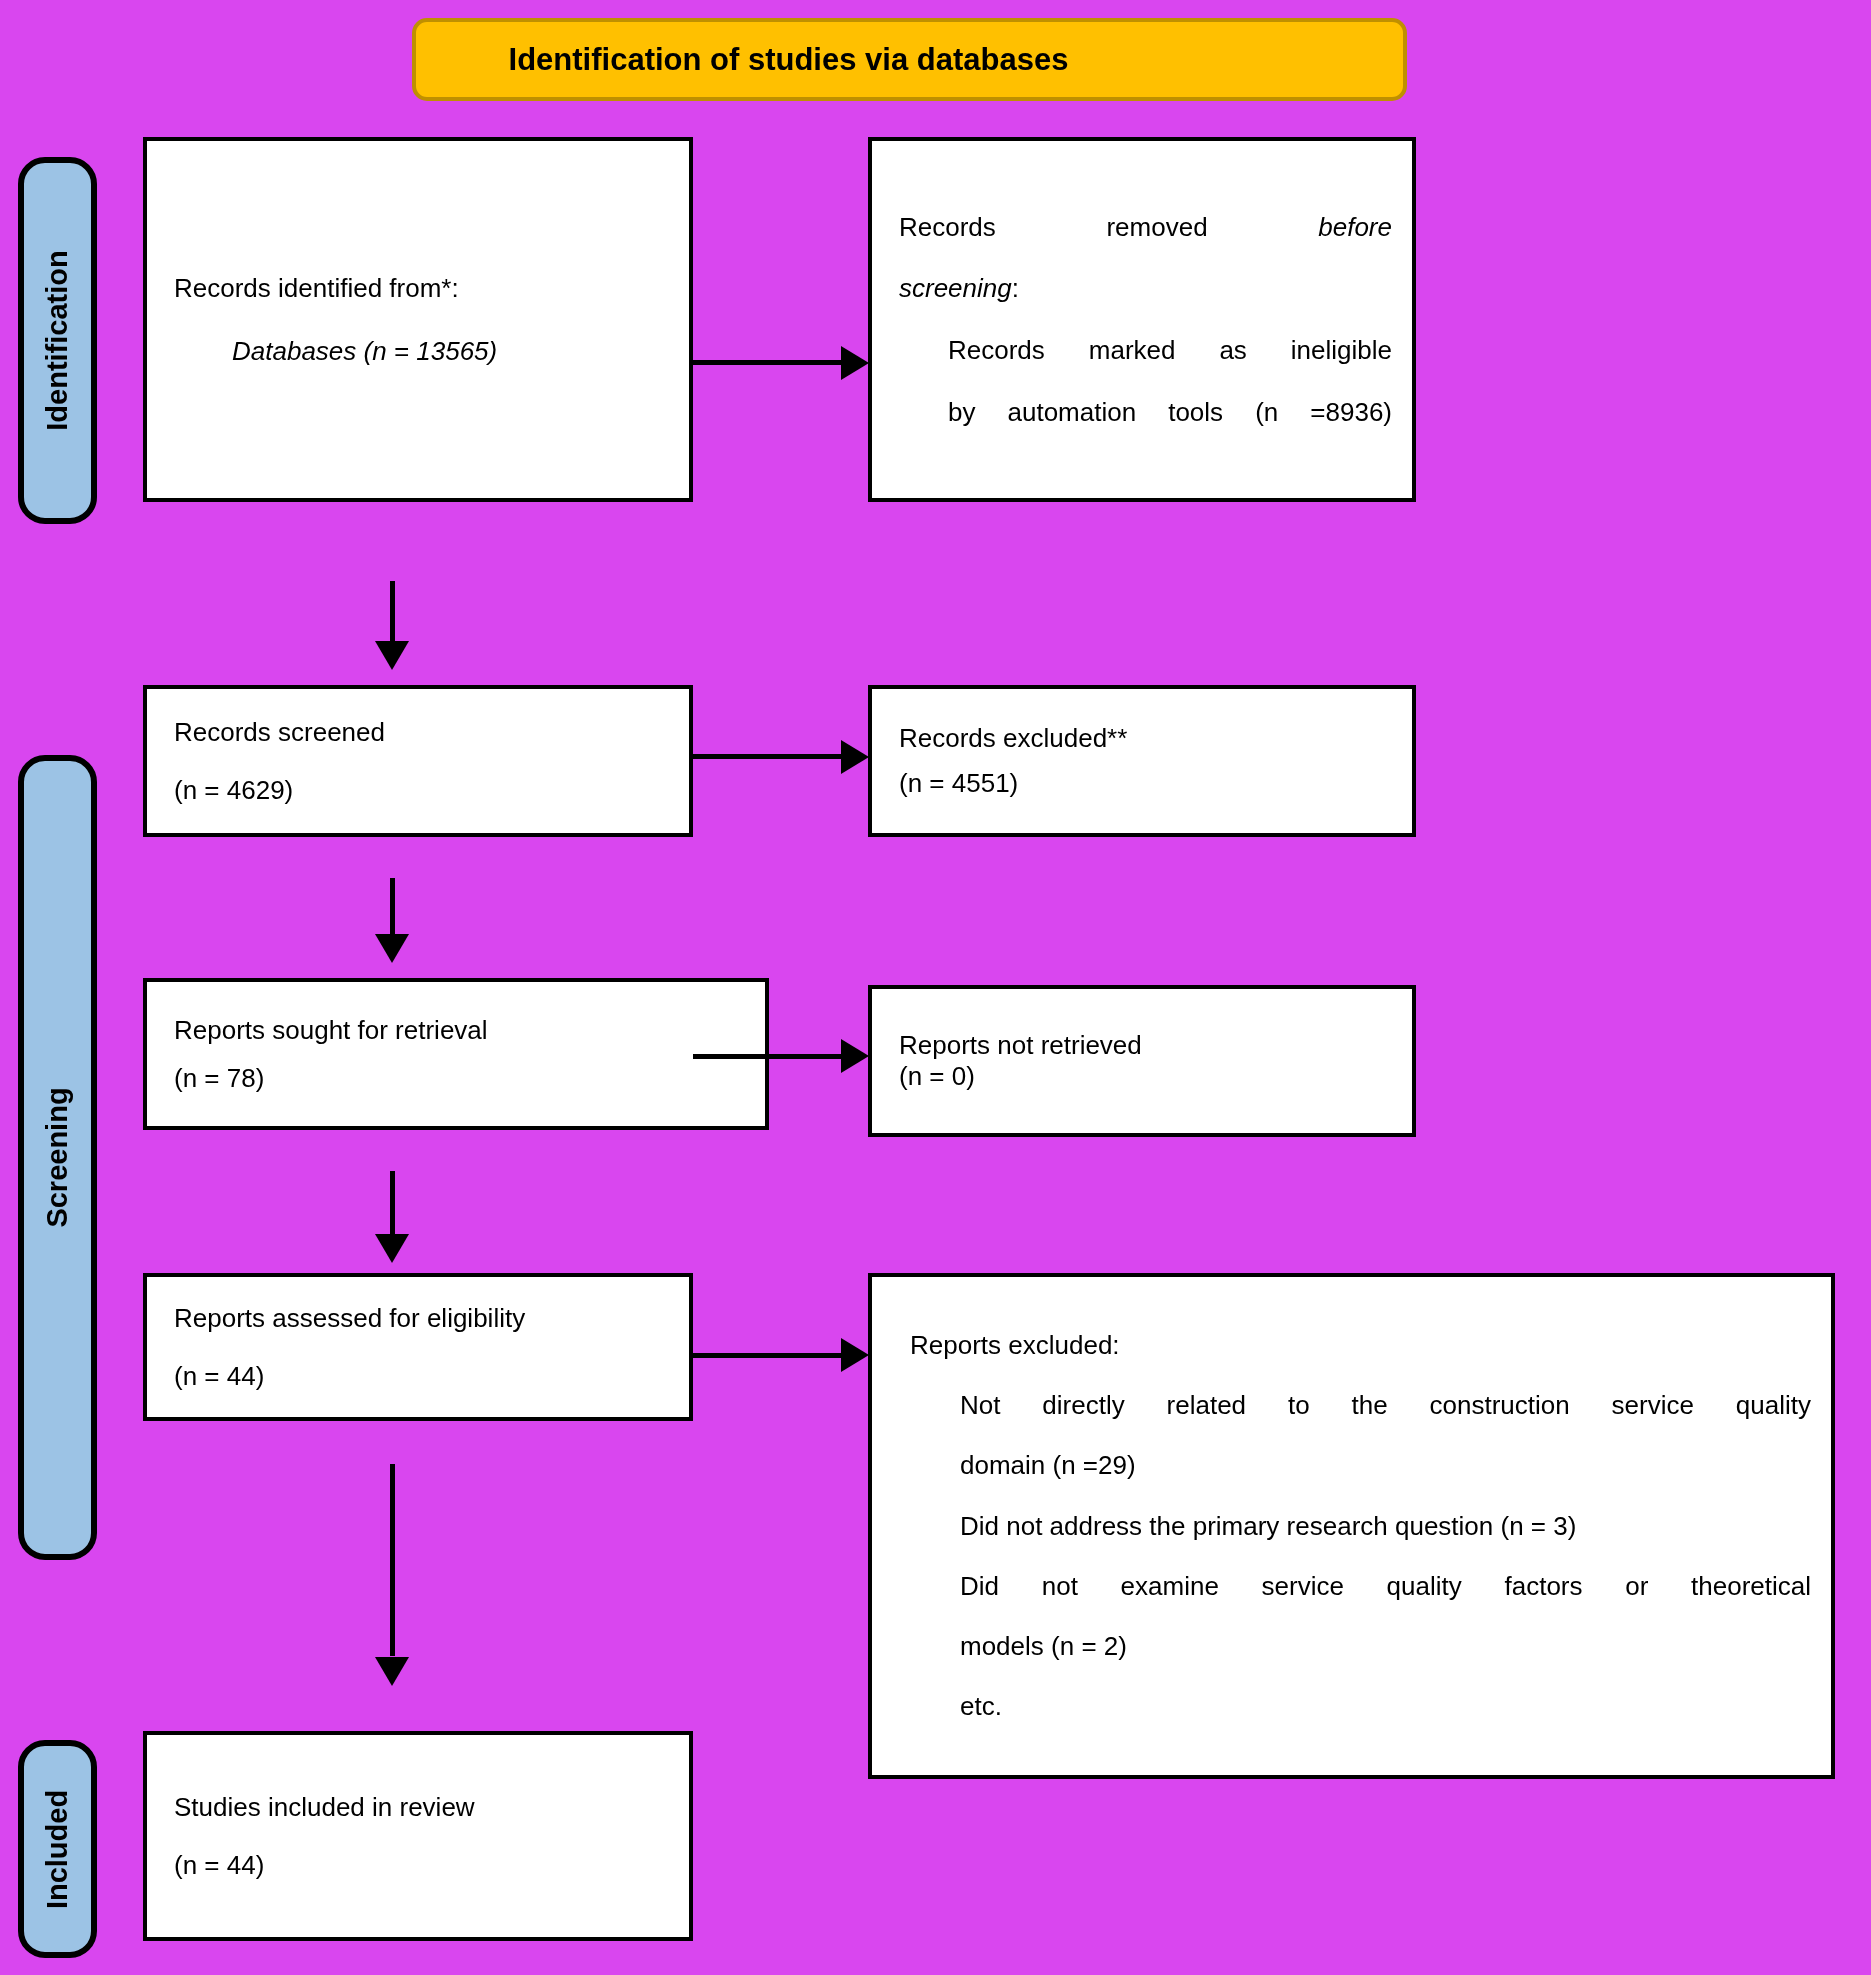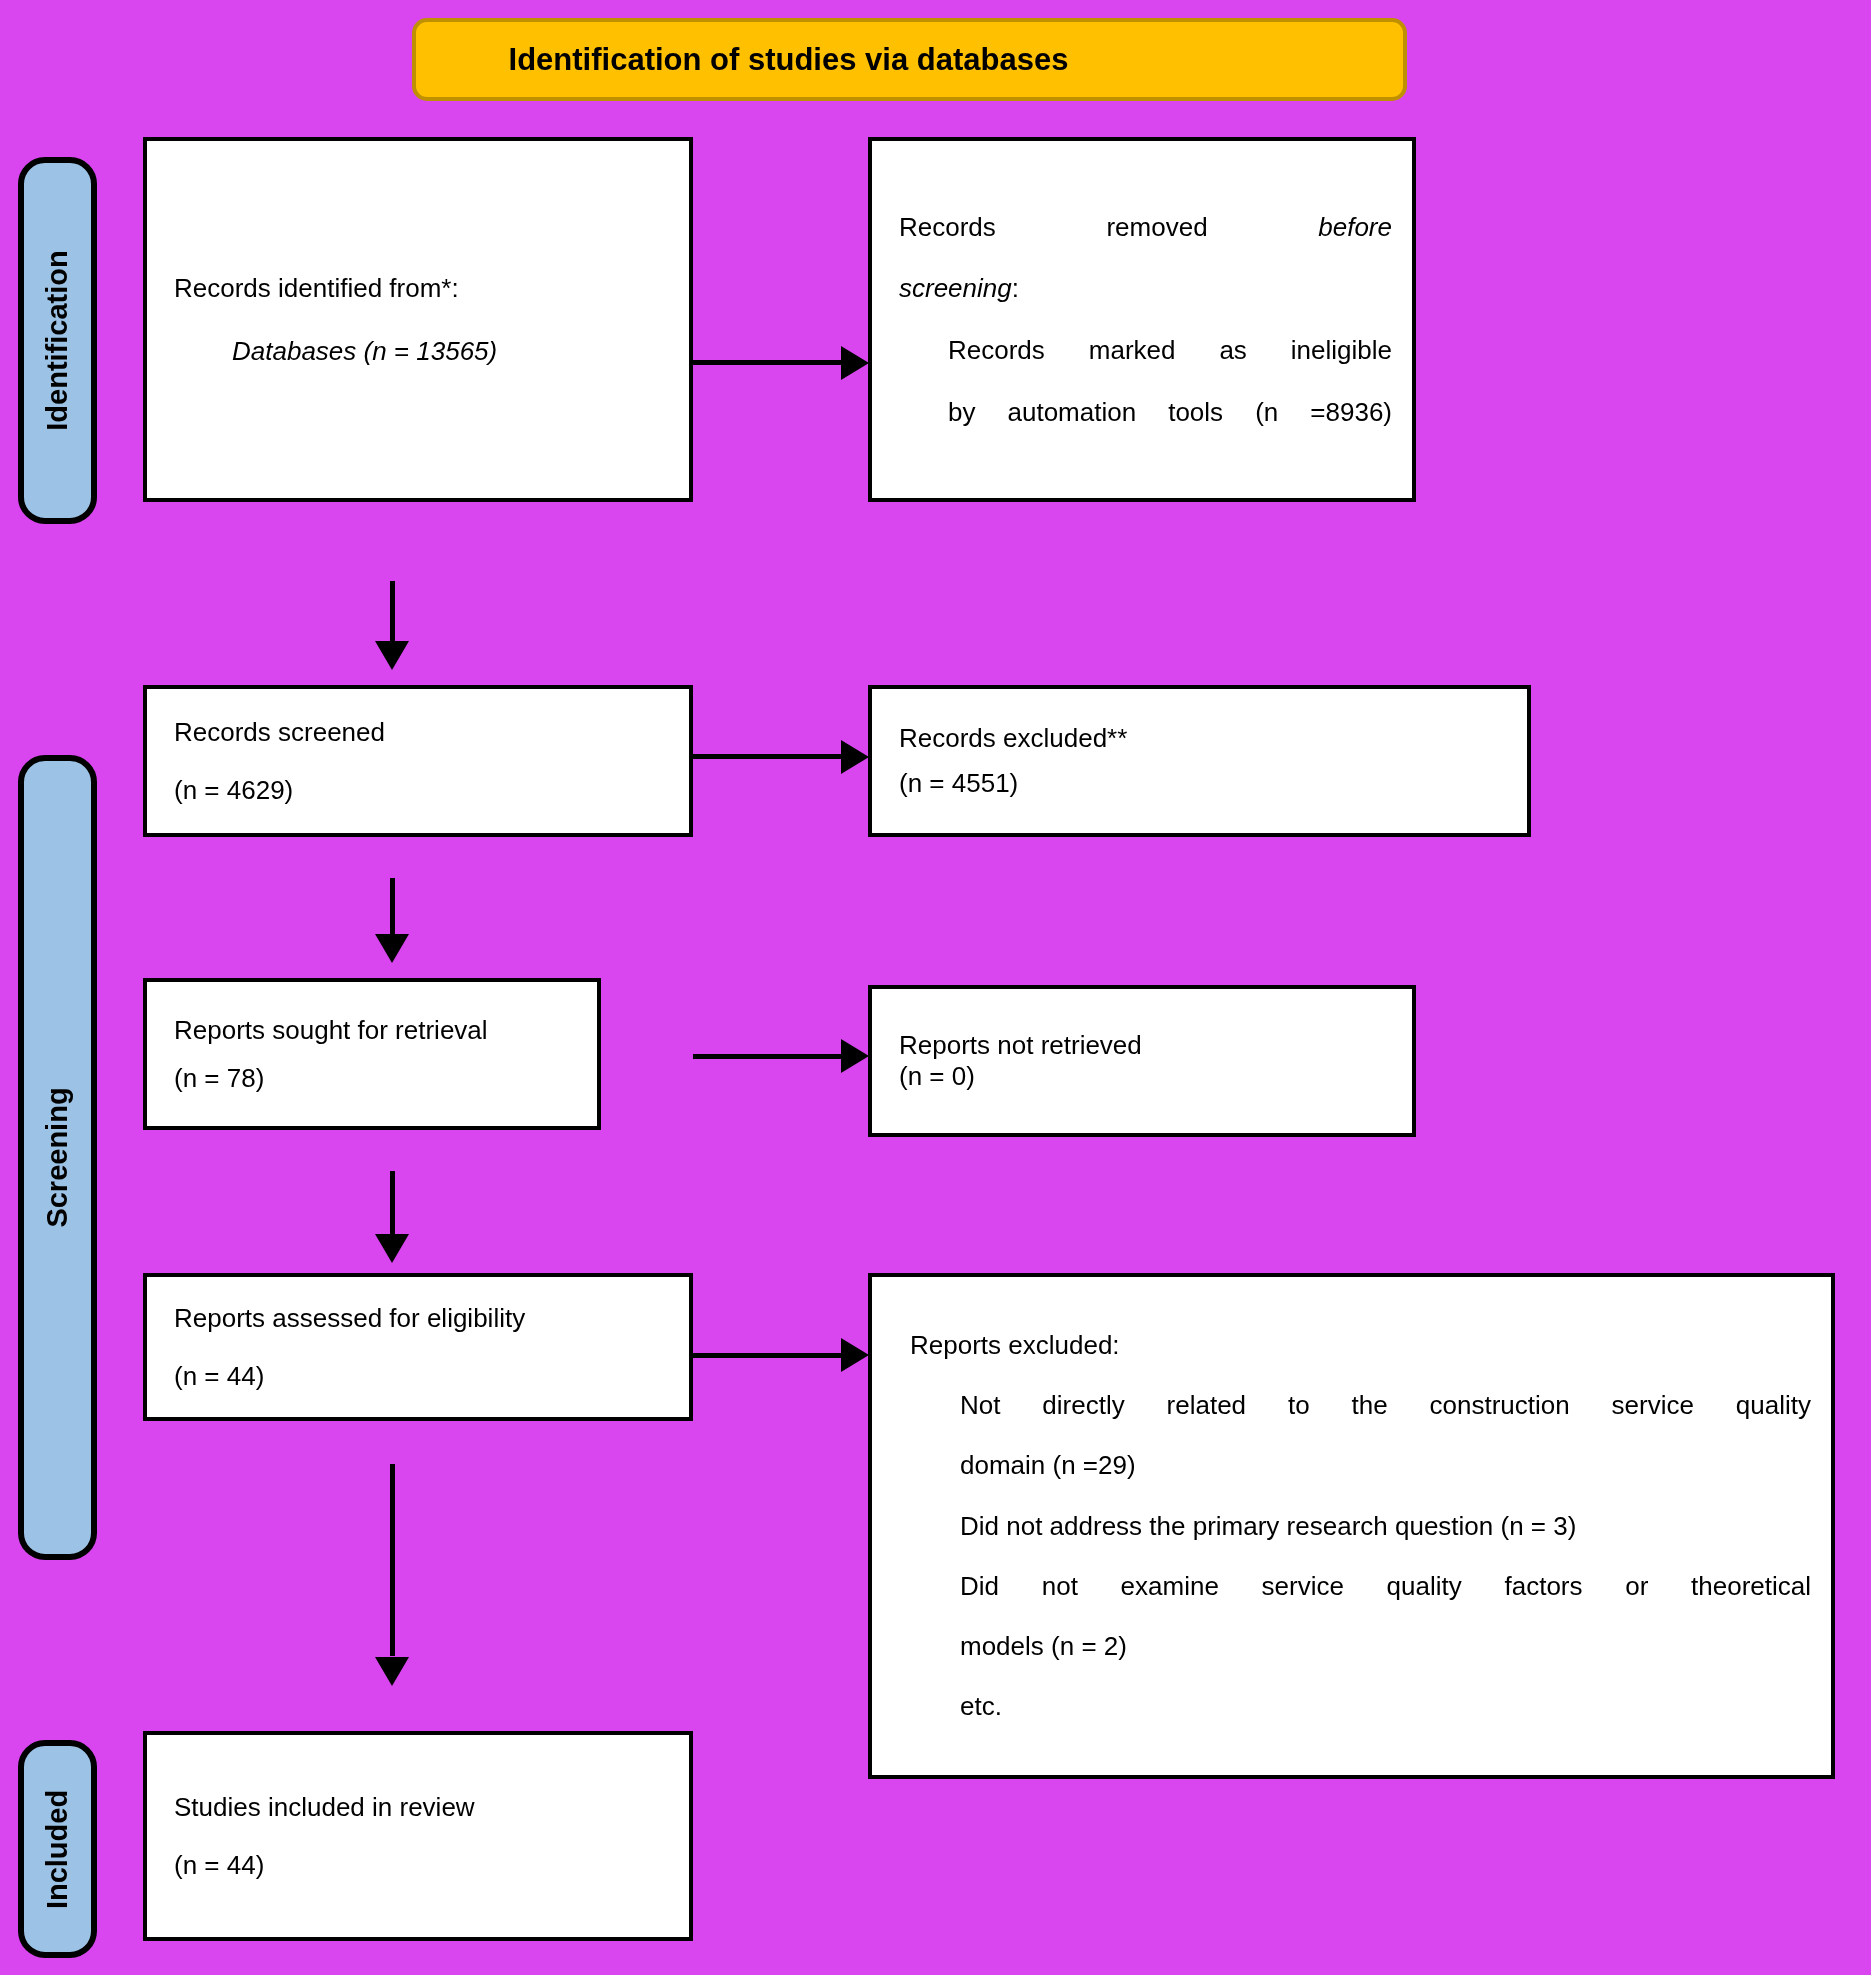--- a/index.html
+++ b/index.html
@@ -73,22 +73,22 @@
   .box .indent2 { padding-left: 76px; }          
   .stretch {
     text-align: justify;
     text-align-last: justify;
   }
   .it { font-style: italic; }
 
   .box-identified      { left: 143px;  top: 137px;  width: 550px; height: 365px; gap: 32px; }
   .box-removed         { left: 868px; top: 137px;  width: 548px; height: 365px; gap: 31px; }
   .box-screened        { left: 143px;  top: 685px; width: 550px; height: 152px; gap: 27px; }
-  .box-excluded        { left: 868px; top: 685px; width: 663px; height: 152px; gap: 14px; }
-  .box-sought          { left: 143px;  top: 978px; width: 458px; height: 152px; gap: 17px; }
+  .box-excluded        { left: 868px; top: 685px; width: 548px; height: 152px; gap: 14px; }
+  .box-sought          { left: 143px;  top: 978px; width: 626px; height: 152px; gap: 17px; }
   .box-not-retrieved   { left: 868px; top: 985px; width: 548px; height: 152px; }
   .box-assessed        { left: 143px;  top: 1273px; width: 550px; height: 148px; gap: 27px; }
   .box-reports-excluded{ left: 868px; top: 1273px; width: 967px; height: 506px; gap: 29.5px; }
   .box-reports-excluded .line  { padding-left: 38px; padding-right: 20px; }
   .box-reports-excluded .indent2 { padding-left: 88px; }  
   .box-included        { left: 143px;  top: 1731px; width: 550px; height: 210px; gap: 27px; }
 
   
   .vline { position: absolute; width: 5.4px; background: #000; }
   .hline { position: absolute; height: 5.4px; background: #000; }

